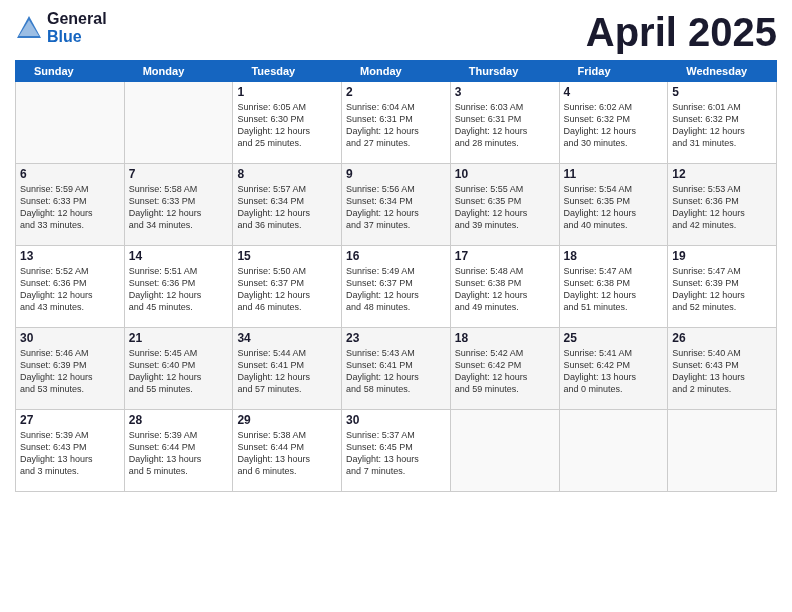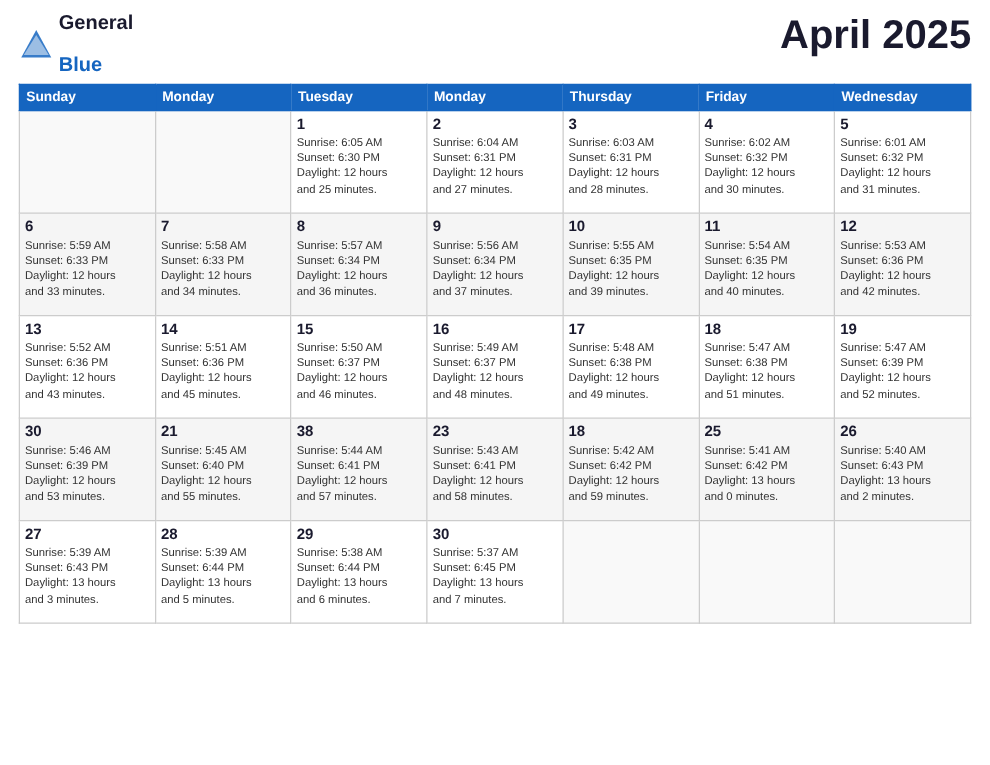--- a/index.html
+++ b/index.html
@@ -23,61 +23,60 @@
       margin-bottom: 6px;
     }
     .logo {
       display: flex;
       align-items: center;
     }
     .logo-text {
       display: flex;
       flex-direction: column;
       line-height: 1.1;
-      gap: 16px;
     }
     .logo-general {
       font-size: 16px;
       font-weight: bold;
       color: #1a1a2e;
     }
     .logo-blue {
       font-size: 16px;
       font-weight: bold;
       color: #1565c0;
     }
     .logo-icon {
       width: 28px;
       height: 28px;
       margin-right: 4px;
     }
     .title-block {
       text-align: right;
     }
     .month-title {
-      font-size: 32px;
+      font-size: 40px;
       font-weight: bold;
       color: #1a1a2e;
       line-height: 1.1;
     }
     .location {
       font-size: 13px;
       color: #333;
     }
     .calendar {
       width: 100%;
       border-collapse: collapse;
       table-layout: fixed;
     }
     .calendar thead th {
       background: #1565c0;
       color: #fff;
       font-size: 11px;
       font-weight: bold;
-      padding: 4px 5px;
+      padding: 4px 18px;
       text-align: left;
       border: 1px solid #1565c0;
     }
     .calendar tbody td {
       border: 1px solid #ccc;
       vertical-align: top;
       padding: 3px 4px;
       font-size: 9.5px;
       color: #333;
       height: 82px;
@@ -224,21 +223,21 @@
         <tr>
           <td class="row-shade">
             <span class="day-num">30</span>
             <div class="day-detail">Sunrise: 5:46 AM<br>Sunset: 6:39 PM<br>Daylight: 12 hours<br>and 53 minutes.</div>
           </td>
           <td class="row-shade">
             <span class="day-num">21</span>
             <div class="day-detail">Sunrise: 5:45 AM<br>Sunset: 6:40 PM<br>Daylight: 12 hours<br>and 55 minutes.</div>
           </td>
           <td class="row-shade">
-            <span class="day-num">38</span>
+            <span class="day-num">34</span>
             <div class="day-detail">Sunrise: 5:44 AM<br>Sunset: 6:41 PM<br>Daylight: 12 hours<br>and 57 minutes.</div>
           </td>
           <td class="row-shade">
             <span class="day-num">23</span>
             <div class="day-detail">Sunrise: 5:43 AM<br>Sunset: 6:41 PM<br>Daylight: 12 hours<br>and 58 minutes.</div>
           </td>
           <td class="row-shade">
             <span class="day-num">18</span>
             <div class="day-detail">Sunrise: 5:42 AM<br>Sunset: 6:42 PM<br>Daylight: 12 hours<br>and 59 minutes.</div>
           </td>

